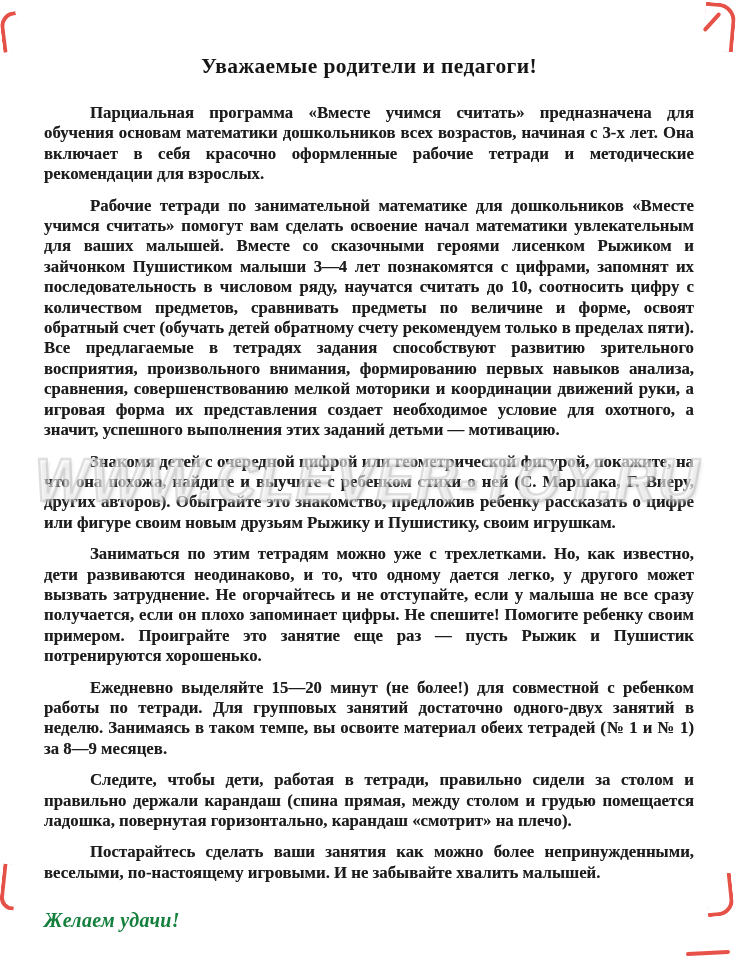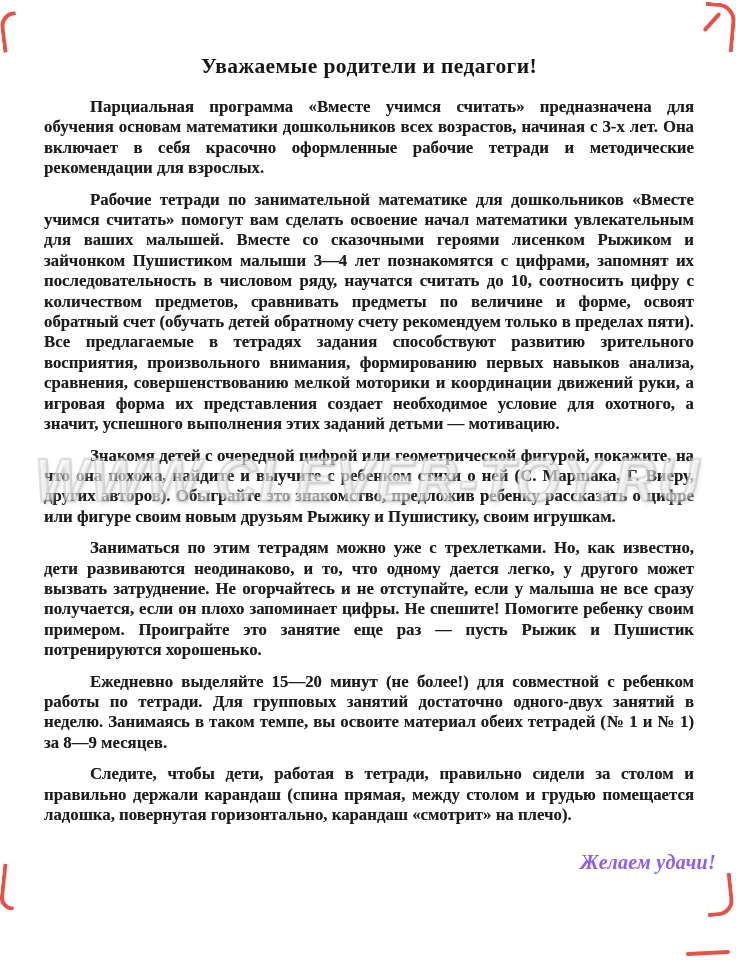--- a/index.html
+++ b/index.html
@@ -9,44 +9,43 @@
     background:#ffffff;
     overflow:hidden;
     font-family:"Liberation Serif", serif;
   }
   .content{
     position:absolute;
     left:44px; top:54px;
     width:650px;
   }
   .title{
-    margin:0 0 18px 0;
+    margin:0 0 24px 0;
     text-align:center;
     font-size:21.5px;
     font-weight:bold;
     color:#161616;
     letter-spacing:.4px;
   }
   .para{
     margin:0 0 11px 0;
     text-indent:46px;
     text-align:justify;
     font-size:16.8px;
     line-height:20.4px;
     color:#1d1d1d;
     text-shadow:0 0 .35px rgba(0,0,0,.45);
     font-weight:bold;
   }
   .closing{
     margin:26px -22px 0 0;
-    text-align:right;
     font-size:20px;
     font-weight:bold;
     font-style:italic;
-    color:#8b5cf6;
+    color:#15803d;
     letter-spacing:.3px;
   }
   
   .watermark{
     position:absolute;
     left:-6px; top:446px;
     width:748px;
     text-align:center;
     font-family:"Liberation Sans", sans-serif;
     font-size:57px;
@@ -113,20 +112,21 @@
 
   <div class="content">
     <h1 class="title">Уважаемые родители и педагоги!</h1>
 
     <p class="para">Парциальная программа «Вместе учимся считать» предназначена для обучения основам математики дошкольников всех возрастов, начиная с 3-х лет. Она включает в себя красочно оформленные рабочие тетради и методические рекомендации для взрослых.</p>
     <p class="para">Рабочие тетради по занимательной математике для дошкольников «Вместе учимся считать» помогут вам сделать освоение начал математики увлекательным для ваших малышей. Вместе со сказочными героями лисенком Рыжиком и зайчонком Пушистиком малыши 3—4 лет познакомятся с цифрами, запомнят их последовательность в числовом ряду, научатся считать до 10, соотносить цифру с количеством предметов, сравнивать предметы по величине и форме, освоят обратный счет (обучать детей обратному счету рекомендуем только в пределах пяти). Все предлагаемые в тетрадях задания способствуют развитию зрительного восприятия, произвольного внимания, формированию первых навыков анализа, сравнения, совершенствованию мелкой моторики и координации движений руки, а игровая форма их представления создает необходимое условие для охотного, а значит, успешного выполнения этих заданий детьми — мотивацию.</p>
     <p class="para">Знакомя детей с очередной цифрой или геометрической фигурой, покажите, на что она похожа, найдите и выучите с ребенком стихи о ней (С. Маршака, Г. Виеру, других авторов). Обыграйте это знакомство, предложив ребенку рассказать о цифре или фигуре своим новым друзьям Рыжику и Пушистику, своим игрушкам.</p>
     <p class="para">Заниматься по этим тетрадям можно уже с трехлетками. Но, как известно, дети развиваются неодинаково, и то, что одному дается легко, у другого может вызвать затруднение. Не огорчайтесь и не отступайте, если у малыша не все сразу получается, если он плохо запоминает цифры. Не спешите! Помогите ребенку своим примером. Проиграйте это занятие еще раз — пусть Рыжик и Пушистик потренируются хорошенько.</p>
     <p class="para">Ежедневно выделяйте 15—20 минут (не более!) для совместной с ребенком работы по тетради. Для групповых занятий достаточно одного-двух занятий в неделю. Занимаясь в таком темпе, вы освоите материал обеих тетрадей (№ 1 и № 1) за 8—9 месяцев.</p>
     <p class="para">Следите, чтобы дети, работая в тетради, правильно сидели за столом и правильно держали карандаш (спина прямая, между столом и грудью помещается ладошка, повернутая горизонтально, карандаш «смотрит» на плечо).</p>
+    <p class="para">Постарайтесь сделать ваши занятия как можно более непринужденными, веселыми, по-настоящему игровыми. И не забывайте хвалить малышей.</p>
 
     <div class="closing">Желаем удачи!</div>
   </div>
 
   <div class="mark mark-tl"></div>
   <div class="mark mark-tr"></div>
   <div class="mark mark-tr-tick"></div>
   <div class="mark mark-bl"></div>
   <div class="mark mark-br"></div>
   <div class="mark mark-bdash"></div>

